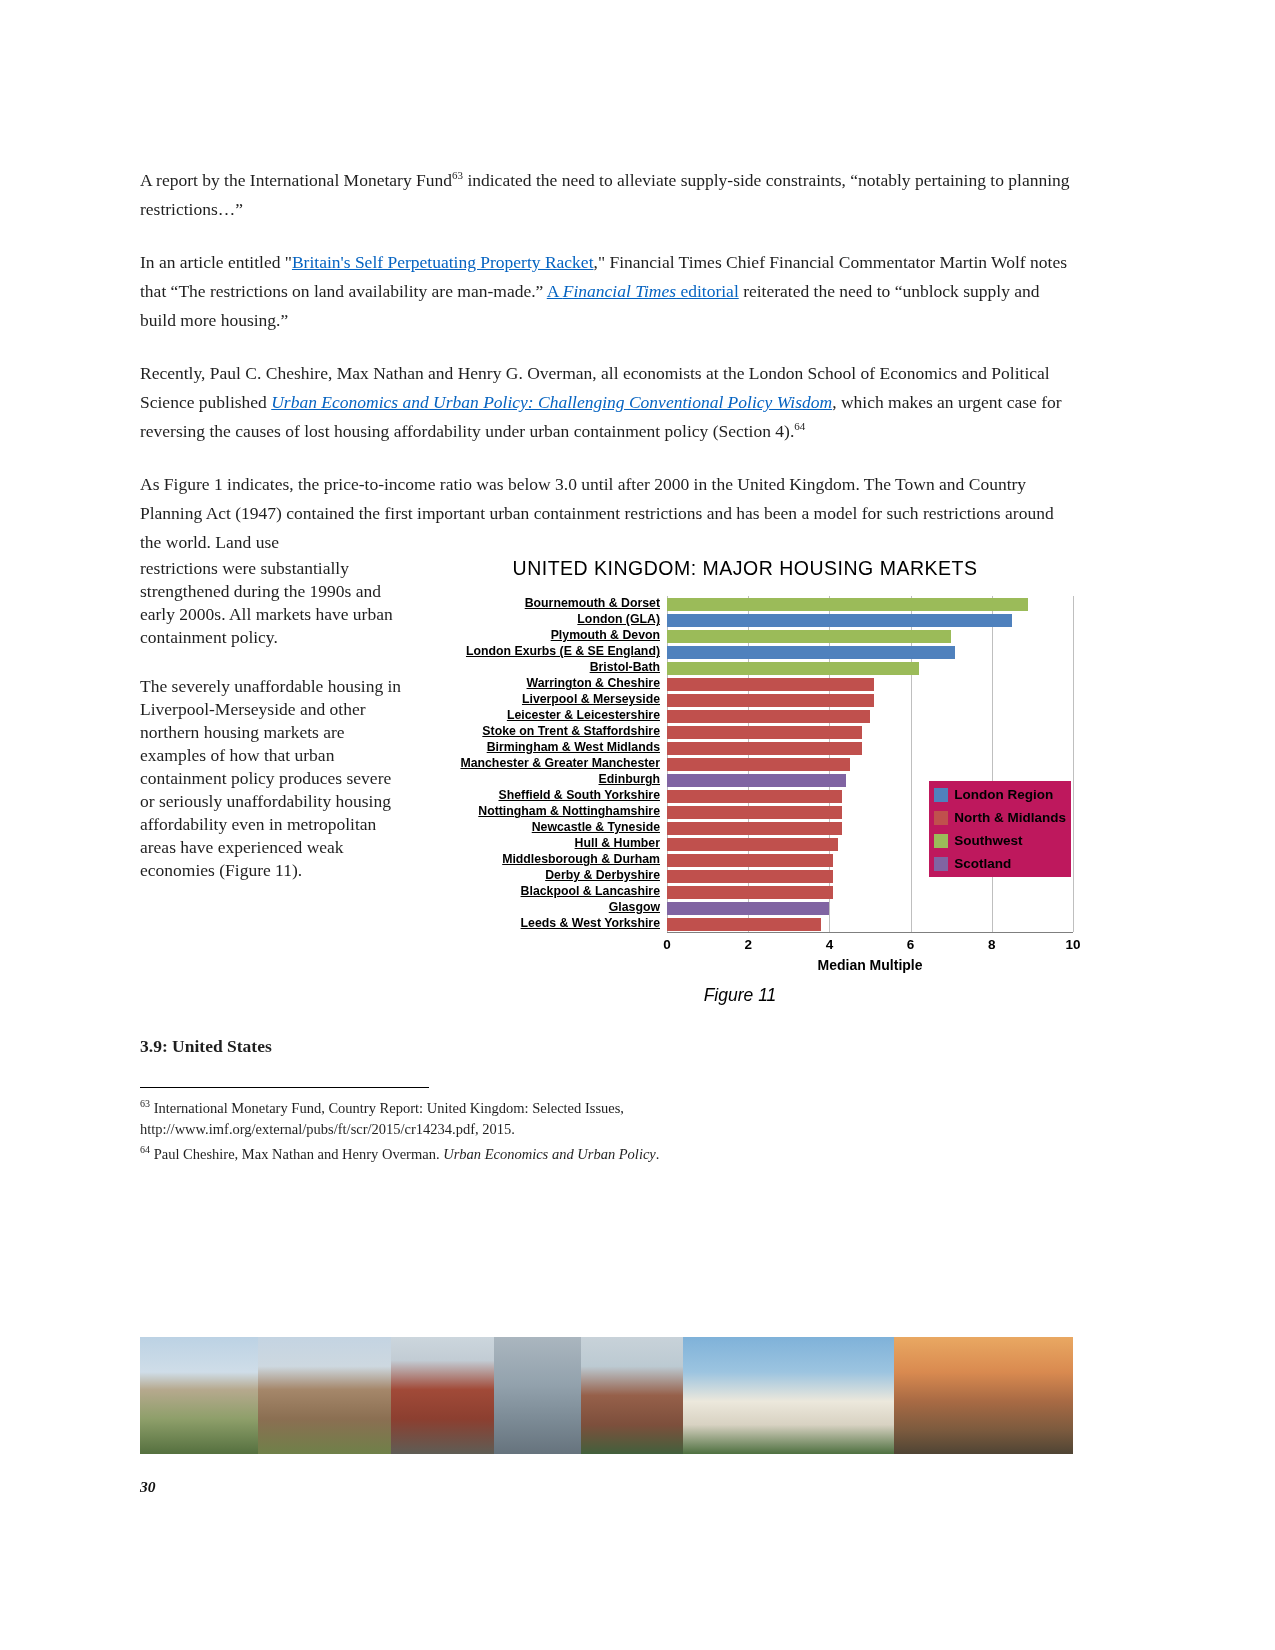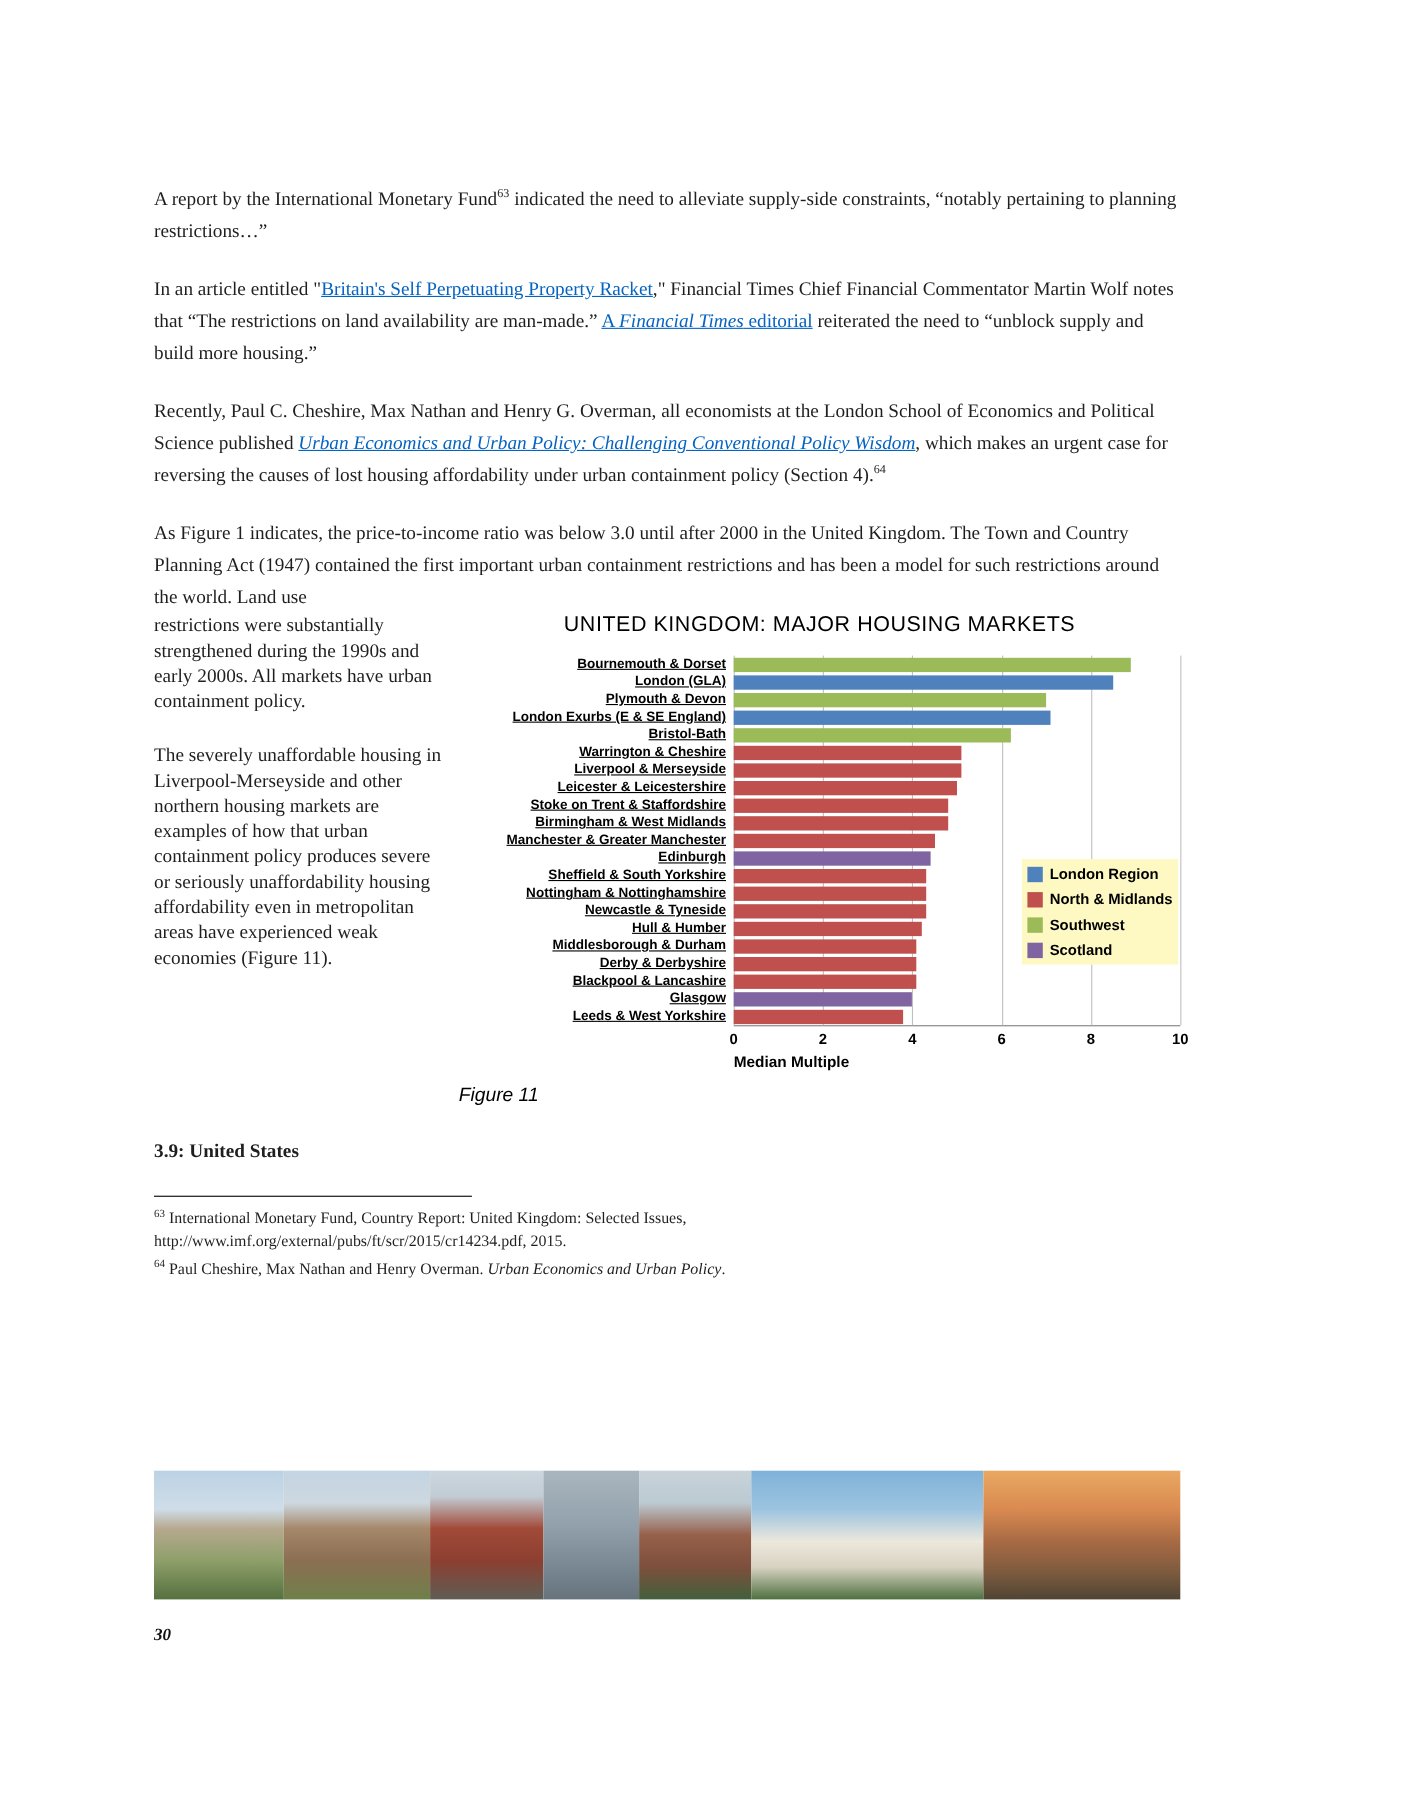--- a/index.html
+++ b/index.html
@@ -18,30 +18,30 @@
   .chart-area { flex:1 1 auto; margin-left:14px; font-family:"Liberation Sans", sans-serif; color:#000; }
   .chart-title { text-align:center; font-size:28.5px; margin:0 0 8px 0; }
   .chart-subtitle { text-align:center; font-size:19.5px; letter-spacing:0.5px; margin:0 0 16px 0; }
   .chart-flex { display:flex;text-decoration:underline; }
   .chart-labels { flex:0 0 250px; text-align:right; padding-right:7px; box-sizing:border-box; }
   .clabel { height:16px; line-height:15px; font-size:12.3px; font-weight:bold; white-space:nowrap; }
   .chart-plot { flex:1 1 auto; position:relative; border-bottom:1px solid #7f7f7f; }
   .gridline { position:absolute; top:0; bottom:0; width:1px; background:#bfbfbf; }
   .crow { height:16px; display:flex; align-items:center; position:relative; }
   .cbar { height:13px; position:relative; z-index:1; }
-  .legend { position:absolute; right:2px; top:185px; background:#fef9c3; padding:2px 5px; z-index:2; }
+  .legend { position:absolute; right:2px; top:185px; background:#be185d; padding:2px 5px; z-index:2; }
   .legend-item { display:flex; align-items:center; height:23px; font-size:13.5px; font-weight:bold; white-space:nowrap; }
   .legend-swatch { width:14px; height:14px; margin-right:6px; flex:0 0 14px; display:inline-block; }
   .axis-row { display:flex; height:24px; }
   .axis-spacer { flex:0 0 250px; }
   .axis-ticks { flex:1 1 auto; position:relative; font-size:13.5px; font-weight:bold; }
   .tick { position:absolute; top:4px; transform:translateX(-50%); }
   .xlabel-row { display:flex; }
-  .xlabel { flex:1 1 auto; font-size:14px; font-weight:bold; }
-  .figure-caption { text-align:left; font-style:italic; font-size:17.5px; margin:12px 10px 0 0; }
+  .xlabel { flex:1 1 auto; text-align:center; font-size:14px; font-weight:bold; }
+  .figure-caption { text-align:center; font-style:italic; font-size:17.5px; margin:12px 10px 0 0; }
 
   .section-heading { font-size:17.5px; font-weight:bold; margin:30px 0 26px 0; }
 
   .footnote-block { margin-top:30px; }
   .footnote-rule { width:289px; border-top:1.5px solid #000; margin:0 0 10px 0; }
   .footnote { font-size:14.5px; line-height:21px; white-space:pre-line; margin:0 0 4px 0; }
   .footnote sup { font-size:10px; line-height:0; }
 
   .photos { position:absolute; left:140px; top:1337px; width:933px; height:117px; display:flex; }
   .photo { height:100%; }

